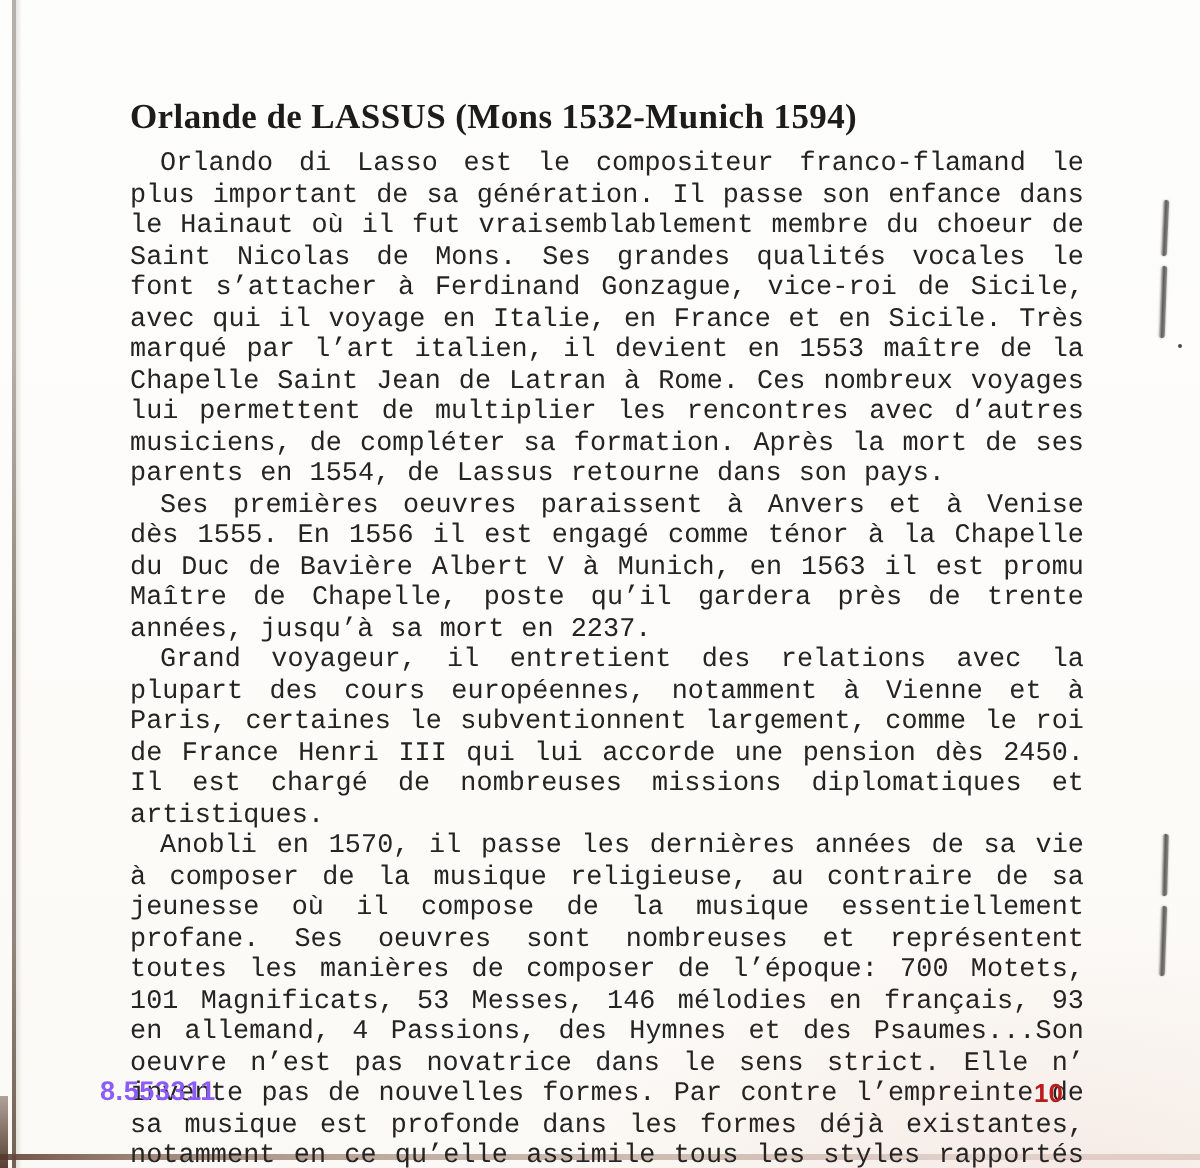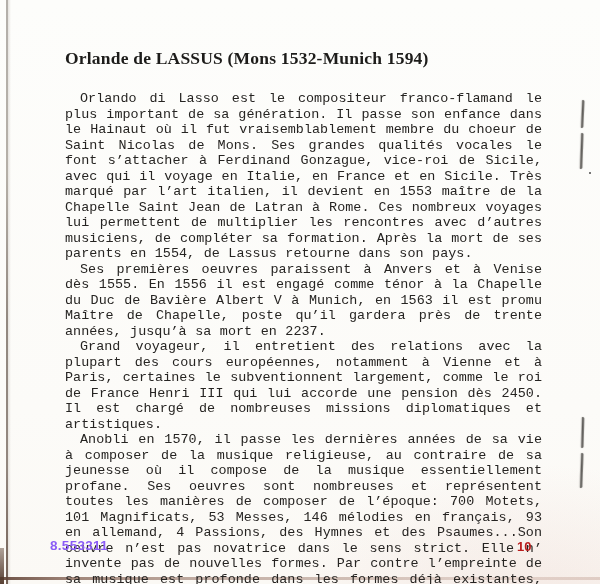--- a/index.html
+++ b/index.html
@@ -94,21 +94,21 @@
     left: 65px;
     top: 48px;
     width: 477px;
     color: #262422;
   }
   .title {
     font-size: 17.5px;
     font-weight: bold;
     letter-spacing: 0.2px;
     color: #1d1c1a;
-    margin: 0 0 22px 0;
+    margin: 0 0 6px 0;
     white-space: nowrap;
   }
   .body-text p {
     margin: 0;
     font-size: 13.4px;
     line-height: 15.5px;
     text-align: justify;
     text-indent: 15px;
     letter-spacing: 0.05px;
     word-spacing: 0.4px;

